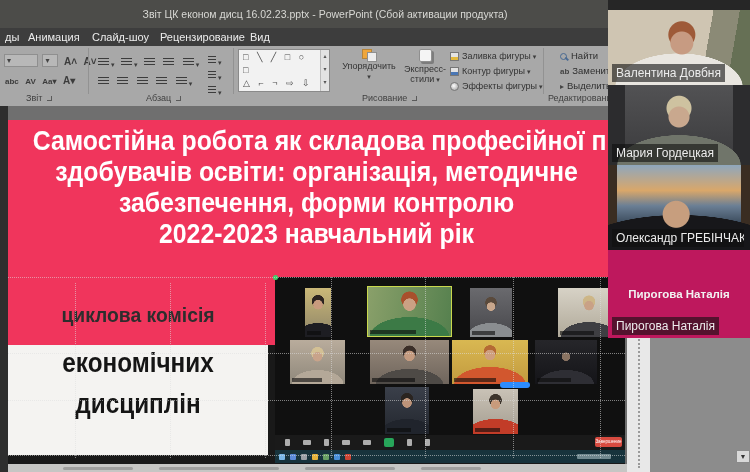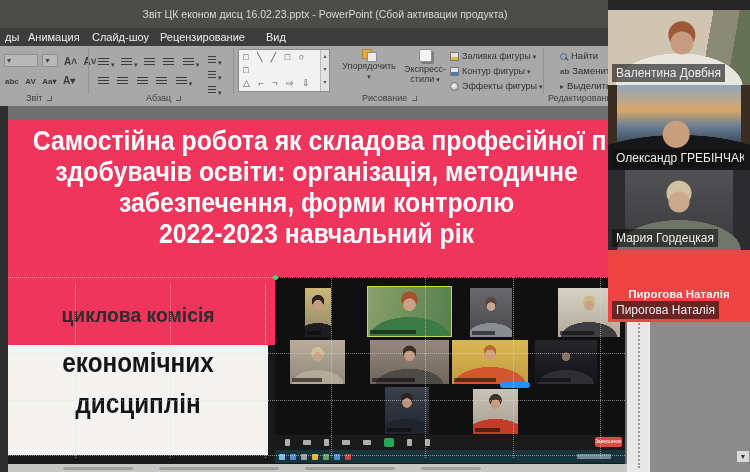--- a/index.html
+++ b/index.html
@@ -114,40 +114,40 @@
       radial-gradient(circle at 48% 58%,#c79e7e 0 13px,transparent 14px),
       radial-gradient(110px 42px at 50% 108%,#17171a 0 99%,transparent 100%),
       linear-gradient(90deg,#3a2d22 0 9px,transparent 9px calc(100% - 9px),#3a2d22 calc(100% - 9px)),
       linear-gradient(to bottom,#8fa7bd 0,#d9a76a 30%,#6b7f95 48%,#2e3d4d 74%,#1c2733 100%);}
   .sv4{height:80px;background:
       radial-gradient(circle at 50% 40%,#c9a88e 0 10px,transparent 11px),
       radial-gradient(circle at 50% 29%,#cec2a0 0 12px,transparent 13px),
       radial-gradient(62px 30px at 50% 100%,#70756a 0 99%,transparent 100%),
       linear-gradient(90deg,#2c2c2e 0 17px,transparent 17px calc(100% - 17px),#2c2c2e calc(100% - 17px)),
       linear-gradient(#525254,#3a3a3c);}
-  .sv5{height:72px;background:#ef4444;}
+  .sv5{height:88px;background:#be185d;}
   .offname{position:absolute;left:0;top:38px;width:142px;text-align:center;color:#f2f2f2;font-weight:bold;font-size:11.5px;}
 </style>
 </head>
 <body>
 
 <div class="stage">
 
   <div class="pp">
 
     <div class="titlebar">
       <span>Звіт ЦК економ дисц  16.02.23.pptx - PowerPoint (Сбой активации продукта)</span>
     </div>
 
     <div class="tabrow">
       <span class="tab" style="left:5px">ды</span>
       <span class="tab" style="left:28px">Анимация</span>
       <span class="tab" style="left:92px">Слайд-шоу</span>
       <span class="tab" style="left:160px">Рецензирование</span>
-      <span class="tab" style="left:266px">Вид</span>
+      <span class="tab" style="left:250px">Вид</span>
     </div>
 
     <div class="ribbon">
 
       <div style="position:absolute;left:4px;top:5px;white-space:nowrap">
         <span class="ctrlbox" style="width:34px">▾</span>
         <span class="ctrlbox" style="width:16px">▾</span>
         <span class="glyph">A˄</span>
         <span class="glyph">A˅</span>
       </div>
@@ -309,25 +309,25 @@
   <div class="scrollstrip"></div>
 
   <div class="graycol"></div>
   <div class="topstrip"></div>
   <div class="collapsebtn">▼</div>
 
   <div class="videos">
     <div class="vt sv1">
       <span class="vtag">Валентина Довбня</span>
     </div>
+    <div class="vt sv4">
+      <span class="vtag">Мария Гордецкая</span>
+    </div>
     <div class="vt sv3">
       <span class="vtag">Олександр ГРЕБІНЧАК</span>
-    </div>
-    <div class="vt sv4">
-      <span class="vtag">Мария Гордецкая</span>
     </div>
     <div class="vt sv5">
       <span class="offname">Пирогова Наталія</span>
       <span class="vtag">Пирогова Наталія</span>
     </div>
   </div>
 
 </div>
 
 </body></html>

